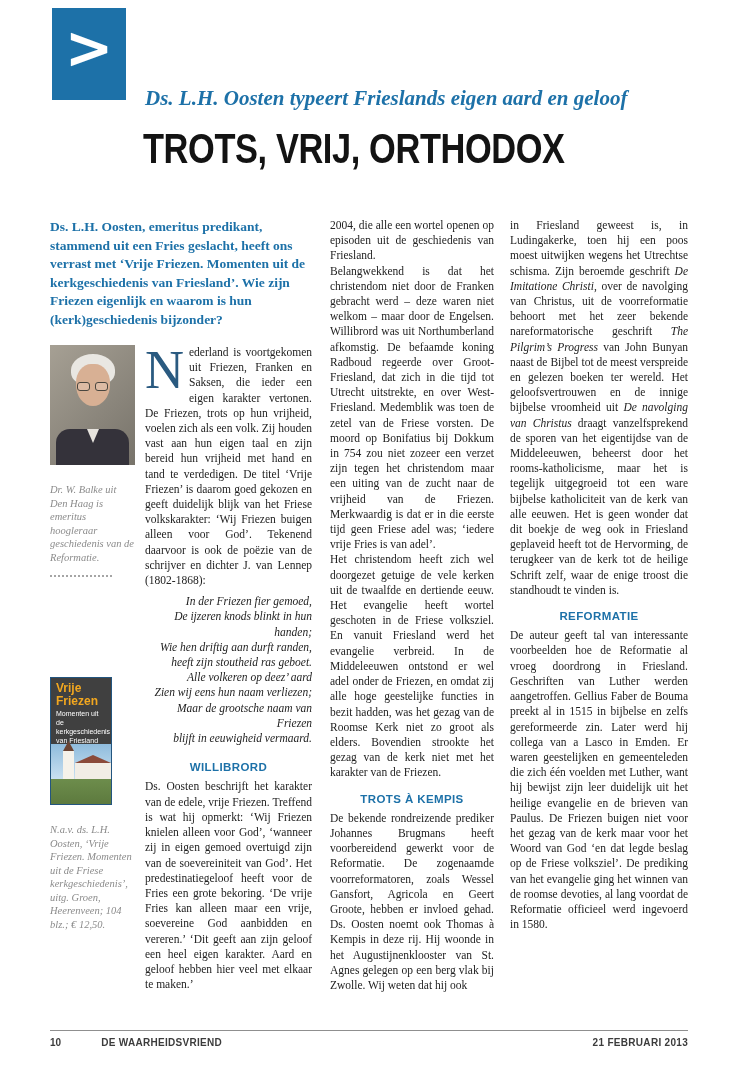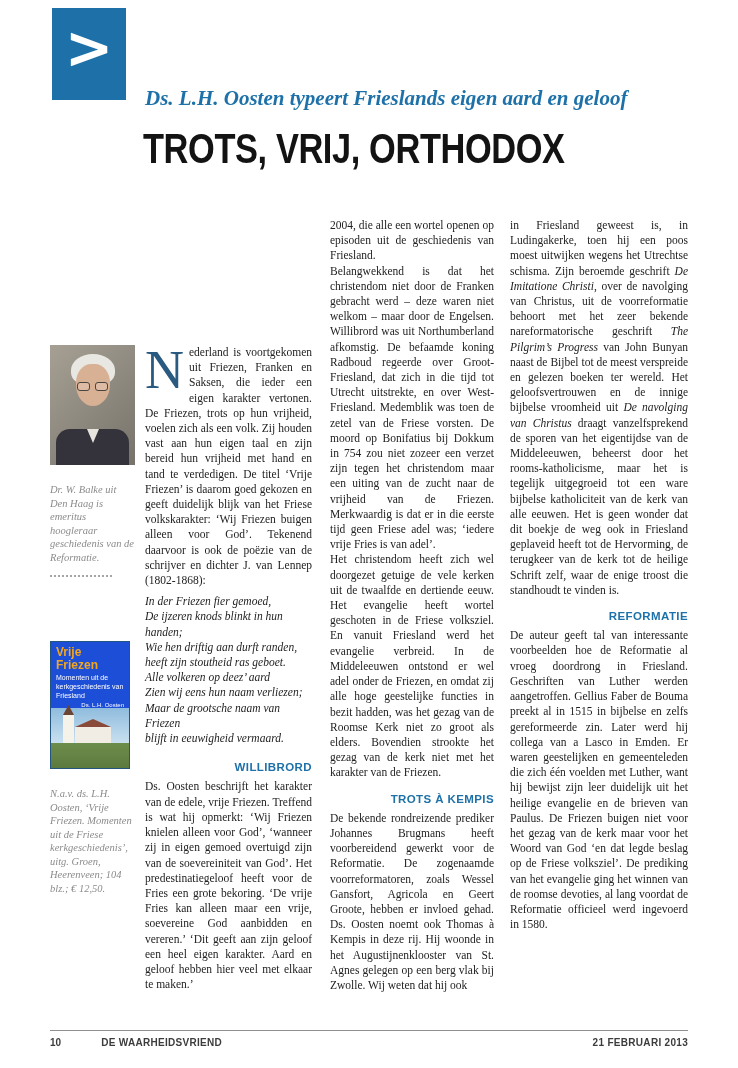--- a/index.html
+++ b/index.html
@@ -35,47 +35,47 @@
   }
 
   
   .col { position:absolute; top:218px; font-size:11.5px; line-height:15.2px; text-align:justify; hyphens:auto; }
   .col1 { left:145px; top:345px; width:167px; }
   .col2 { left:330px; width:164px; }
   .col3 { left:510px; width:178px; }
   .body-p { text-align:justify; }
   .sect {
     font-family:"Liberation Sans", sans-serif; font-weight:bold; color:#1d71a8;
-    font-size:11.5px; letter-spacing:0.4px; margin:11px 0 4px; text-align:right;
+    font-size:11.5px; letter-spacing:0.4px; margin:11px 0 4px; text-align:center;
   }
   .dropcap {
     float:left; font-size:54px; line-height:44px; padding:3px 5px 0 0;
     color:#2a5a80; font-family:"Liberation Serif", serif;
   }
-  .verse { font-style:italic; margin:6px 0 14px; text-align:left; }
+  .verse { font-style:italic; margin:6px 0 14px; text-align:right; }
   .vline { display:block; }
   .it { font-style:italic; }
 
   
   .sidebar { position:absolute; left:50px; top:345px; width:85px; }
   .photo {
     width:85px; height:120px; position:relative; overflow:hidden;
     background:linear-gradient(135deg,#a6a094 0%,#8a857b 60%,#77736a 100%);
   }
   .photo .hair { position:absolute; top:9px; left:21px; width:44px; height:32px; background:#e9e7e2; border-radius:50% 50% 42% 42%; }
   .photo .face { position:absolute; top:19px; left:26px; width:34px; height:42px; background:#d8b094; border-radius:46% 46% 52% 52%; }
   .photo .glass { position:absolute; top:37px; width:13px; height:9px; border:1.5px solid #4a463f; border-radius:3px; background:rgba(255,255,255,.15); }
   .photo .glass.l { left:27px; } .photo .glass.r { left:45px; }
   .photo .torso { position:absolute; bottom:0; left:6px; width:73px; height:36px; background:#34323a; border-radius:14px 14px 0 0; }
   .photo .collar { position:absolute; bottom:22px; left:37px; width:12px; height:14px; background:#e7e4de; clip-path:polygon(0 0,100% 0,50% 100%); }
 
   .cap { color:#8b8b8b; font-style:italic; font-size:10.5px; line-height:13.5px; margin-top:18px; text-align:left; }
   .dots { border-top:2px dotted #a5a5a5; width:62px; margin:11px 0 0; }
 
-  .book { width:80px; height:128px; margin-top:64px; position:relative; overflow:hidden; background:#1d4ed8; border:1px solid #23557f; }
+  .book { width:62px; height:128px; margin-top:100px; position:relative; overflow:hidden; background:#404040; border:1px solid #23557f; }
   .book .btitle { color:#f2a71f; font-family:"Liberation Sans", sans-serif; font-weight:bold; font-size:12px; padding:4px 5px 0; line-height:1.1; }
   .book .bsub { color:#fff; font-family:"Liberation Sans", sans-serif; font-size:7px; line-height:1.25; padding:2px 5px 0; }
   .book .bauthor { color:#fff; font-family:"Liberation Sans", sans-serif; font-size:6px; text-align:right; padding:1px 5px 0; }
   .book .bphoto { position:absolute; bottom:0; left:0; width:100%; height:60px;
     background:linear-gradient(#8fbcdd 0%, #c9e0f0 58%, #6d8d4c 58%, #5d7a3e 100%); }
   .book .nave { position:absolute; bottom:25px; left:24px; width:36px; height:16px; background:#f1ede5; }
   .book .roof { position:absolute; bottom:41px; left:24px; width:36px; height:8px; background:#8a4a3a; clip-path:polygon(0 100%,50% 0,100% 100%); }
   .book .tower { position:absolute; bottom:25px; left:12px; width:11px; height:28px; background:#f5f2ea; }
   .book .spire { position:absolute; bottom:53px; left:12px; width:11px; height:10px; background:#6b4434; clip-path:polygon(0 100%,50% 0,100% 100%); }
 
@@ -93,20 +93,21 @@
 <body>
 
 <div class="page">
 
   <div class="logo">
     <span class="chev">&gt;</span>
   </div>
 
   <div class="kicker">Ds. L.H. Oosten typeert Frieslands eigen aard en geloof</div>
   <h1 class="headline">TROTS, VRIJ, ORTHODOX</h1>
+  <p class="intro">Ds. L.H. Oosten, emeritus predikant, stammend uit een Fries geslacht, heeft ons verrast met ‘Vrije Friezen. Momenten uit de kerkgeschiedenis van Friesland’. Wie zijn Friezen eigenlijk en waarom is hun (kerk)geschiedenis bijzonder?</p>
 
   <aside class="sidebar">
     <div class="photo">
       <div class="hair"></div>
       <div class="face"></div>
       <div class="glass l"></div>
       <div class="glass r"></div>
       <div class="torso"></div>
       <div class="collar"></div>
     </div>

